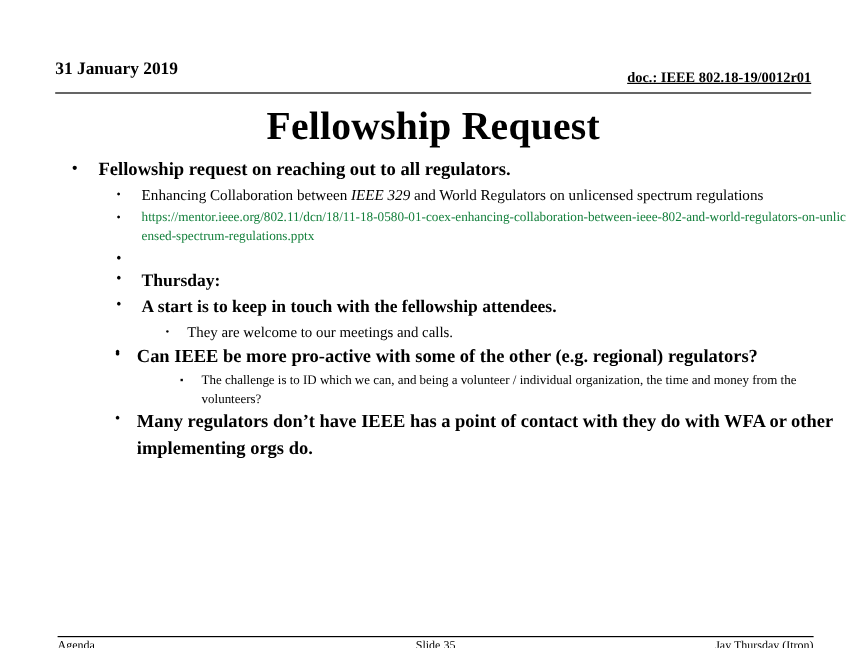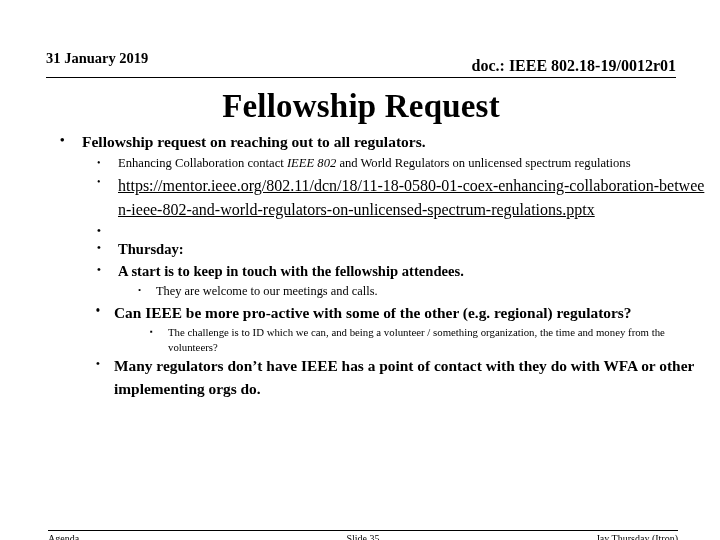--- a/index.html
+++ b/index.html
@@ -38,23 +38,24 @@
     left: 0px;
     top: 0px;
     font-size: 14.5px;
     font-weight: bold;
     white-space: nowrap;
   }
   #header .hdr-doc {
     position: absolute;
     right: 0px;
     top: 7px;
-    font-size: 16px;
+    font-size: 12px;
     font-weight: bold;
     white-space: nowrap;
+    text-decoration: underline;
   }
 
   
   #slide-title {
     position: absolute;
     left: 46px;
     top: 60px;
     width: 630px;
     text-align: center;
     font-size: 33px;
@@ -138,24 +139,23 @@
   li.l3.small {
     font-size: 10.8px;
     padding-left: 122px;
     line-height: 1.4;
   }
   li.l3.small > .bullet { left: 104px; font-size: 8px; top: 1px; }
 
   .ital { font-style: italic; }
 
   a.link, .link {
-    color: #000000;
-    text-decoration: underline;
+    color: #15803d;
     word-break: break-all;
-    font-size: 16px;
+    font-size: 11px;
     line-height: 1.45;
   }
 
   .spacer-li { height: 16px; }
 
   
   #footer {
     position: absolute;
     left: 48px;
     top: 502px;
@@ -191,21 +191,21 @@
       <li class="item l1">
         <span class="bullet">•</span>
         <span class="text">Fellowship request on reaching out to all regulators.</span>
       </li>
 
       <li>
         <ul class="lvl lvl2">
 
           <li class="item l2">
             <span class="bullet">•</span>
-            <span class="text"><span>Enhancing Collaboration contact </span><span class="ital">IEEE 802</span><span> and World Regulators on unlicensed spectrum regulations</span></span>
+            <span class="text"><span>Enhancing Collaboration between </span><span class="ital">IEEE 329</span><span> and World Regulators on unlicensed spectrum regulations</span></span>
           </li>
 
           <li class="item l2">
             <span class="bullet">•</span>
             <span class="text link">https://mentor.ieee.org/802.11/dcn/18/11-18-0580-01-coex-enhancing-collaboration-between-ieee-802-and-world-regulators-on-unlicensed-spectrum-regulations.pptx</span>
           </li>
 
           <li class="item l2 bold spacer-li">
             <span class="bullet">•</span>
             <span class="text"></span>
@@ -236,21 +236,21 @@
 
           <li class="item l2 big">
             <span class="bullet">•</span>
             <span class="text">Can IEEE be more pro-active with some of the other (e.g. regional) regulators?</span>
           </li>
 
           <li>
             <ul class="lvl lvl3">
               <li class="item l3 small">
                 <span class="bullet">▪</span>
-                <span class="text">The challenge is to ID which we can, and being a volunteer  / something organization, the time and money from the volunteers?</span>
+                <span class="text">The challenge is to ID which we can, and being a volunteer  / individual organization, the time and money from the volunteers?</span>
               </li>
             </ul>
           </li>
 
           <li class="item l2 big">
             <span class="bullet">•</span>
             <span class="text">Many regulators don’t have IEEE has a point of contact with they do with WFA or other implementing orgs do.</span>
           </li>
 
         </ul>

